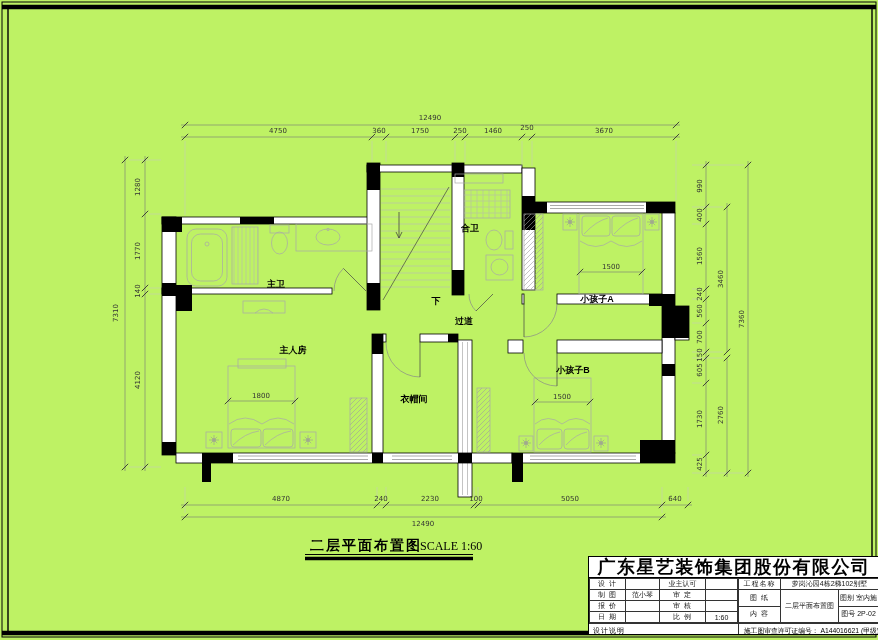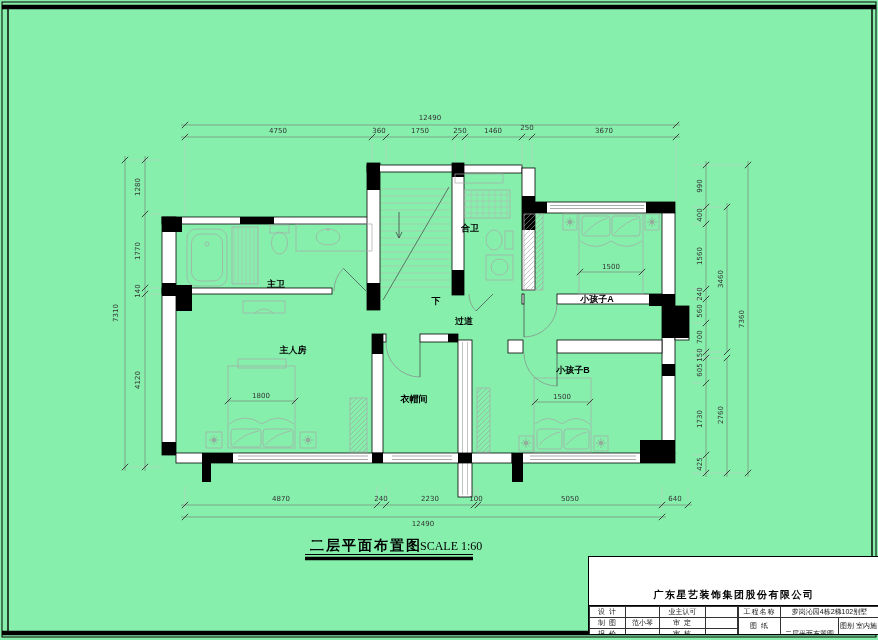--- a/index.html
+++ b/index.html
@@ -1,23 +1,23 @@
 <!DOCTYPE html>
 <html><head>
 <meta charset="utf-8">
 <style>
   html,body{margin:0;padding:0;background:#e8e8e8;}
-  #sheet{position:relative;width:878px;height:640px;background:#86efac;overflow:hidden;
+  #sheet{position:relative;width:878px;height:640px;background:#bef264;overflow:hidden;
          font-family:"Liberation Sans",sans-serif;}
   #plan-svg{position:absolute;left:0;top:0;}
   
   .tb{position:absolute;left:588px;top:556px;width:290px;height:77px;background:#fff;
       border:1.6px solid #000;border-right:none;display:flex;flex-direction:column;overflow:hidden;}
-  .tb-company{height:20px;line-height:20px;text-align:center;font-size:10px;font-weight:bold;
-      letter-spacing:1.5px;border-bottom:1.2px solid #000;white-space:nowrap;margin-top:28px;}
+  .tb-company{height:20px;line-height:20px;text-align:center;font-size:18px;font-weight:bold;
+      letter-spacing:1.5px;border-bottom:1.2px solid #000;white-space:nowrap;}
   .tb-mid{flex:1;display:flex;}
   .tb table{border-collapse:collapse;table-layout:fixed;}
   .tb td{border:0.8px solid #333;font-size:7px;text-align:center;padding:0;overflow:hidden;
       white-space:nowrap;color:#111;}
   .tb-left{width:148px;}
   .tb-left tr{height:11px;}
   .tb-right{flex:1;width:142px;}
   .lbl{letter-spacing:1px;}
   .small{font-size:6.5px;text-align:left;padding-left:2px;}
   .tb-foot{height:13px;border-top:1px solid #333;display:flex;align-items:center;}

